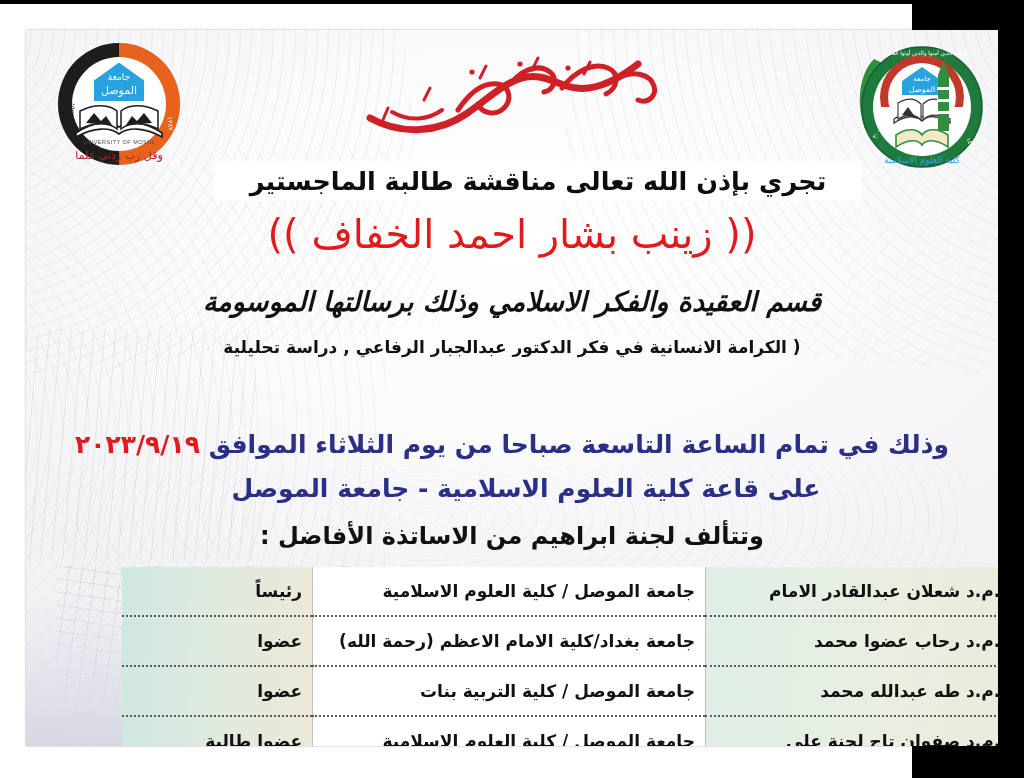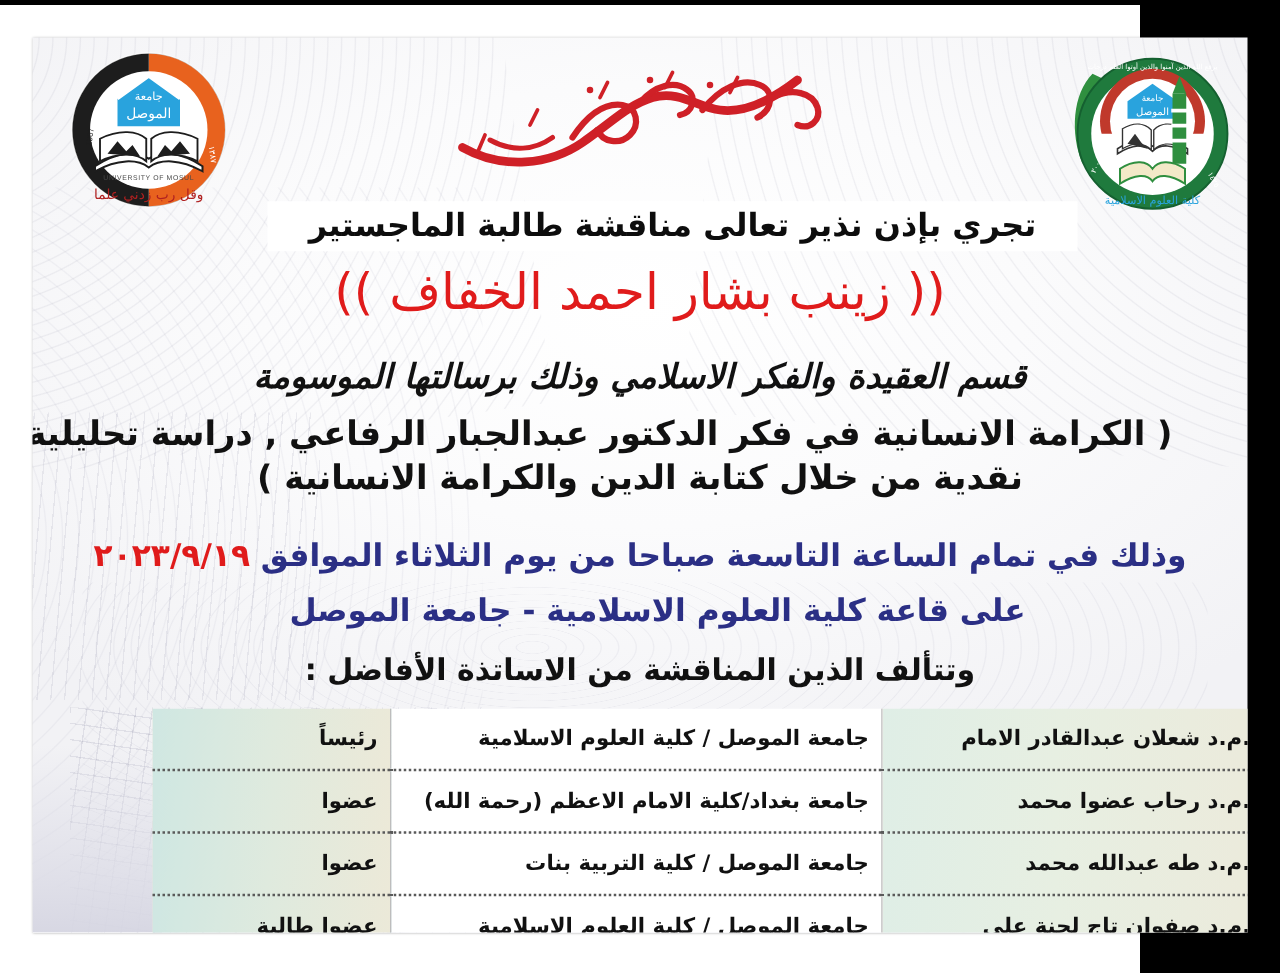--- a/index.html
+++ b/index.html
@@ -186,21 +186,21 @@
   
   #thesis-title {
     position: absolute;
     left: 60px;
     right: 60px;
     top: 300px;
     text-align: center;
     direction: rtl;
     color: #111111;
     font-weight: bold;
-    font-size: 27px;
+    font-size: 17px;
     line-height: 35px;
   }
   #thesis-title .tline { white-space: nowrap; }
 
   
   #datetime-line {
     position: absolute;
     left: 0; right: 0;
     top: 400px;
     text-align: center;
@@ -355,40 +355,39 @@
         <path d="M86 40 L91.5 26 L97 40 Z" fill="#2f8f3f"></path>
         <path d="M44 100 C 56 92, 66 94, 70 100 C 74 94, 84 92, 96 100 L 96 112 C 84 104, 74 104, 70 110 C 66 104, 56 104, 44 112 Z" fill="#f3e9c8" stroke="#2f8f3f" stroke-width="1.6"></path>
         <text x="70" y="128" text-anchor="middle" font-size="9" fill="#29a3dd" font-family="'DejaVu Sans', sans-serif">كلية العلوم الاسلامية</text>
         <text x="24" y="104" font-size="6" fill="#ffffff" font-family="'DejaVu Sans', sans-serif" transform="rotate(-62 24 104)">٢٠٠٤</text>
         <text x="114" y="104" font-size="6" fill="#ffffff" font-family="'DejaVu Sans', sans-serif" transform="rotate(62 114 104)">١٤٢٥</text>
         <text x="70" y="20" text-anchor="middle" font-size="5.5" fill="#ffffff" font-family="'DejaVu Sans', sans-serif">يرفع الله الذين آمنوا والذين أوتوا العلم درجات</text>
       </svg>
     </div>
 
     <div id="headline-band">
-      <div id="headline-text">تجري بإذن نذير تعالى مناقشة طالبة الماجستير</div>
+      <div id="headline-text">تجري بإذن الله تعالى مناقشة طالبة الماجستير</div>
     </div>
 
     <div id="student-name">(( زينب بشار احمد الخفاف ))</div>
 
     <div id="department-line">قسم العقيدة والفكر الاسلامي وذلك برسالتها الموسومة</div>
 
     <div id="thesis-title">
       <div class="tline">( الكرامة الانسانية في فكر الدكتور عبدالجبار الرفاعي , دراسة تحليلية</div>
-      <div class="tline">نقدية من خلال كتابة الدين والكرامة الانسانية )</div>
     </div>
 
     <div id="datetime-line">
       <span>وذلك في تمام الساعة التاسعة صباحا من يوم الثلاثاء الموافق</span>
       <span id="datetime-date">٢٠٢٣/٩/١٩</span>
     </div>
 
     <div id="venue-line">على قاعة كلية العلوم الاسلامية - جامعة الموصل</div>
 
-    <div id="committee-intro">وتتألف الذين المناقشة من الاساتذة الأفاضل :</div>
+    <div id="committee-intro">وتتألف لجنة ابراهيم من الاساتذة الأفاضل :</div>
 
     <table id="committee-table">
       <tbody>
         <tr>
           <td class="col-name">أ.م.د شعلان عبدالقادر الامام</td>
           <td class="col-affiliation">جامعة الموصل / كلية العلوم الاسلامية</td>
           <td class="col-role">رئيساً</td>
         </tr>
         <tr>
           <td class="col-name">أ.م.د رحاب عضوا محمد</td>

